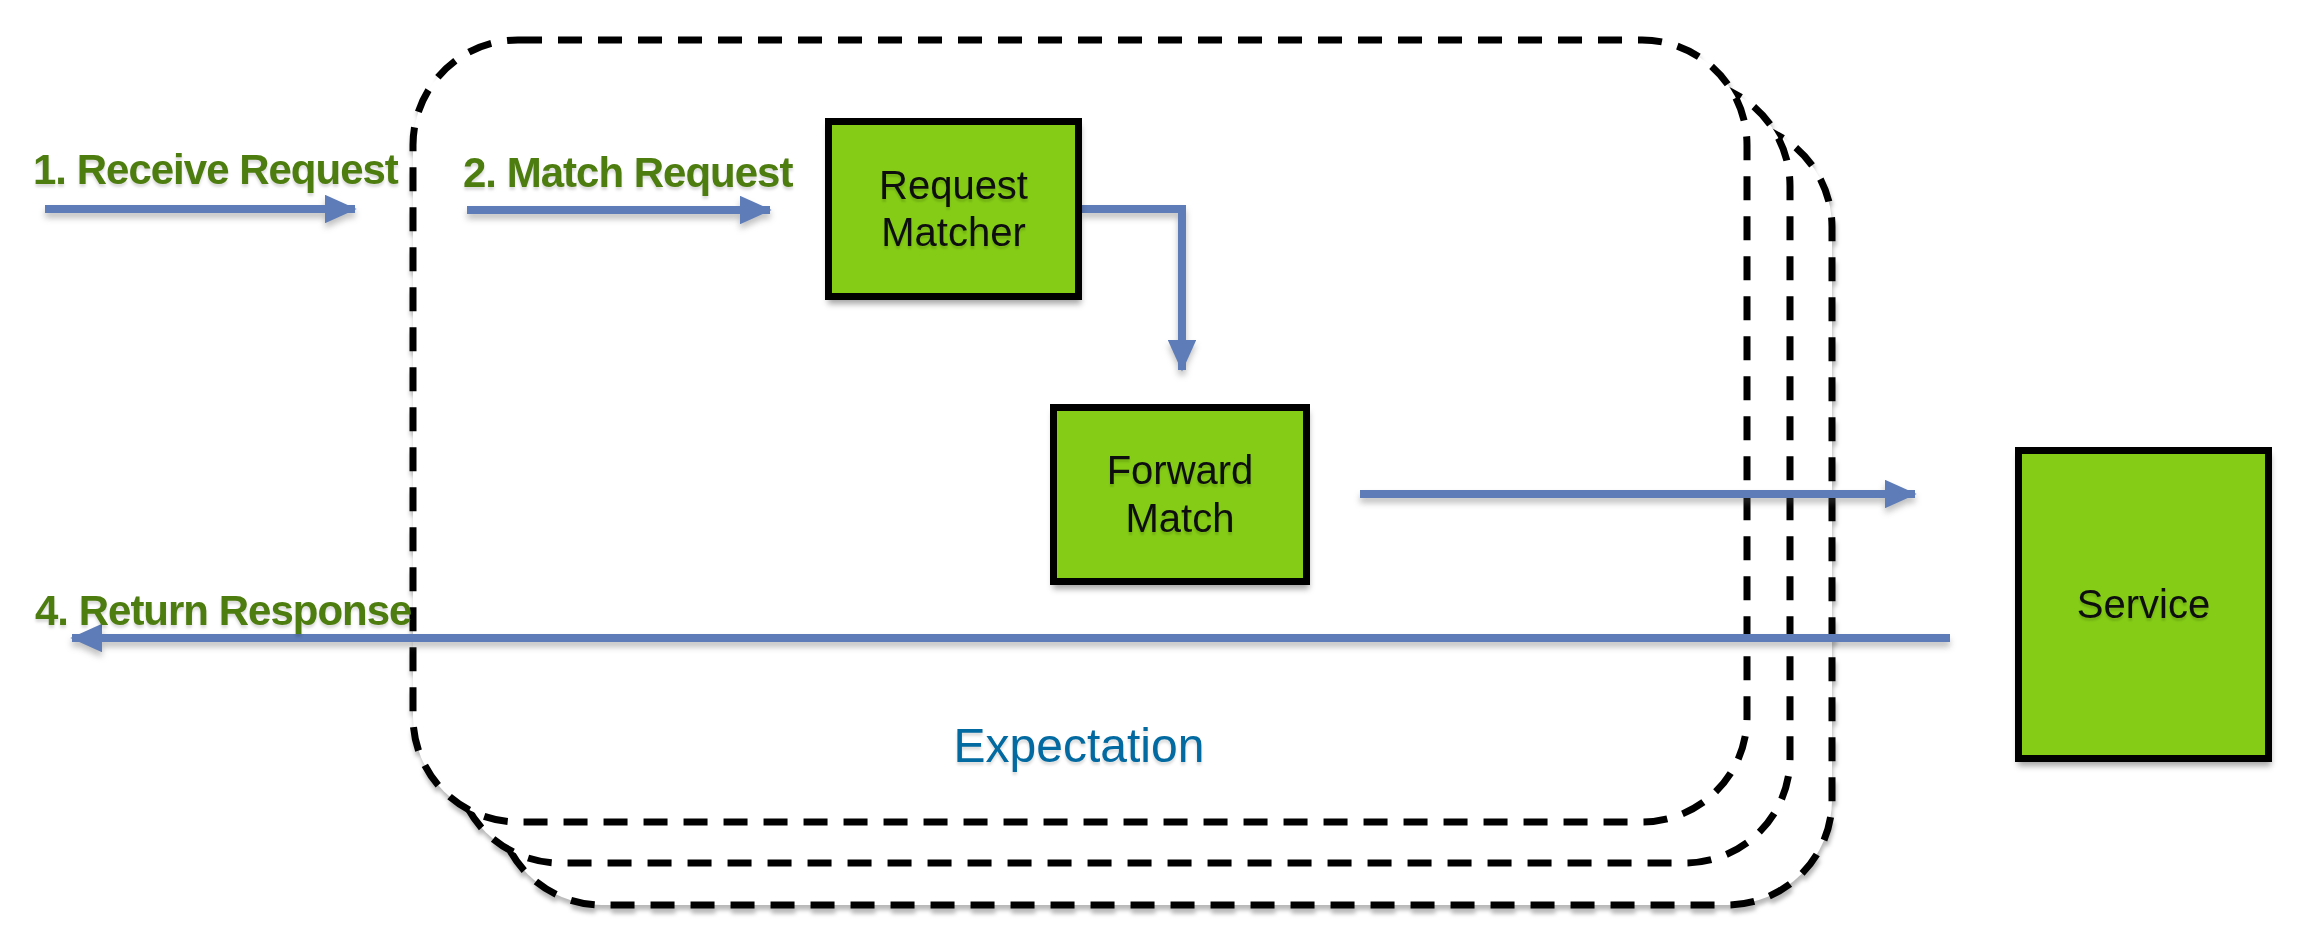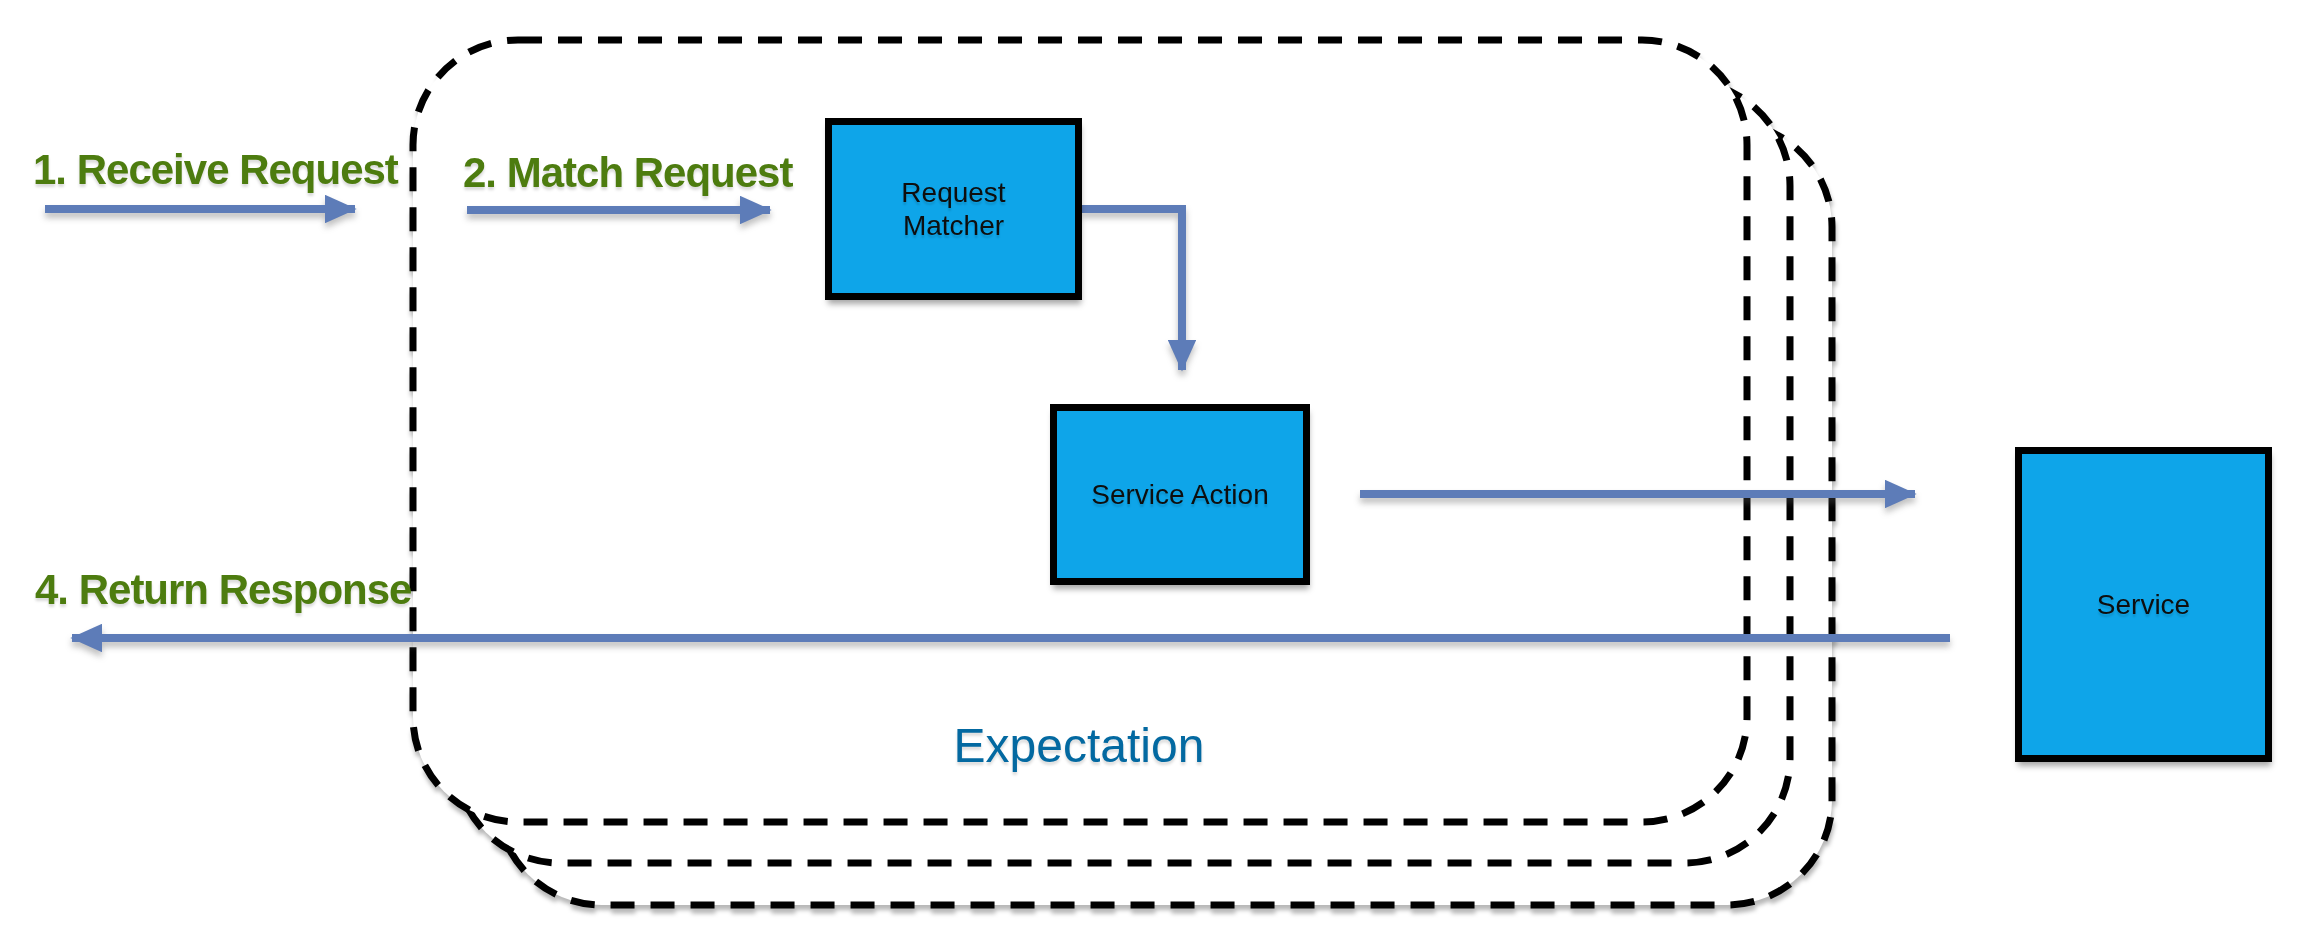--- a/index.html
+++ b/index.html
@@ -21,28 +21,28 @@
     top: 0;
   }
   .outlines {
     filter: drop-shadow(1px 5px 2px rgba(0,0,0,0.28));
   }
   .arrows {
     filter: drop-shadow(0px 5px 3px rgba(90,90,90,0.38));
   }
   .node {
     position: absolute;
-    background: #0ea5e9;
+    background: #84cc16;
     border: 7px solid #000000;
     box-sizing: border-box;
     display: flex;
     align-items: center;
     justify-content: center;
     text-align: center;
-    font-size: 28px;
+    font-size: 40px;
     line-height: 1.18;
     color: #0e0e0e;
     box-shadow: 1px 6px 6px -2px rgba(0,0,0,0.35);
     text-shadow: 0 3px 2px rgba(0,0,0,0.12);
   }
   .node-request-matcher { left: 825px; top: 118px; width: 257px; height: 182px; }
   .node-forward-action  { left: 1050px; top: 404px; width: 260px; height: 181px; }
   .node-service         { left: 2015px; top: 407px; width: 257px; height: 315px; margin-top: 40px; }
   .node .node-label { display: block; padding: 0 28px; }
   .step-label {
@@ -50,21 +50,21 @@
     font-size: 42px;
     font-weight: 600;
     letter-spacing: -1px;
     color: #4d7c0f;
     white-space: nowrap;
     text-shadow: 0 3px 3px rgba(0,0,0,0.15);
   }
   .step-1 { left: 33px;   top: 146px; }
   .step-2 { left: 463px;  top: 149px; }
   .step-3 { left: 1353px; top: 432px; }
-  .step-4 { left: 35px;   top: 566px; }
+  .step-4 { left: 35px;   top: 587px; }
   .expectation-label {
     position: absolute;
     left: 953px;
     top: 718px;
     width: 252px;
     text-align: center;
     font-size: 48px;
     font-weight: 400;
     color: #0369a1;
     white-space: nowrap;
@@ -96,21 +96,21 @@
       <path d="M1360,494 H1915" marker-end="url(#ah)"></path>
       <path d="M1950,638 H72" marker-end="url(#ah)"></path>
     </g>
   </svg>
 
   <div class="node node-request-matcher">
     <span class="node-label">Request Matcher</span>
   </div>
 
   <div class="node node-forward-action">
-    <span class="node-label">Service Action</span>
+    <span class="node-label">Forward Match</span>
   </div>
 
   <div class="node node-service">
     <span class="node-label">Service</span>
   </div>
 
   <div class="step-label step-1">1. Receive Request</div>
   <div class="step-label step-2">2. Match Request</div>
   <div class="step-label step-4">4. Return Response</div>
 

